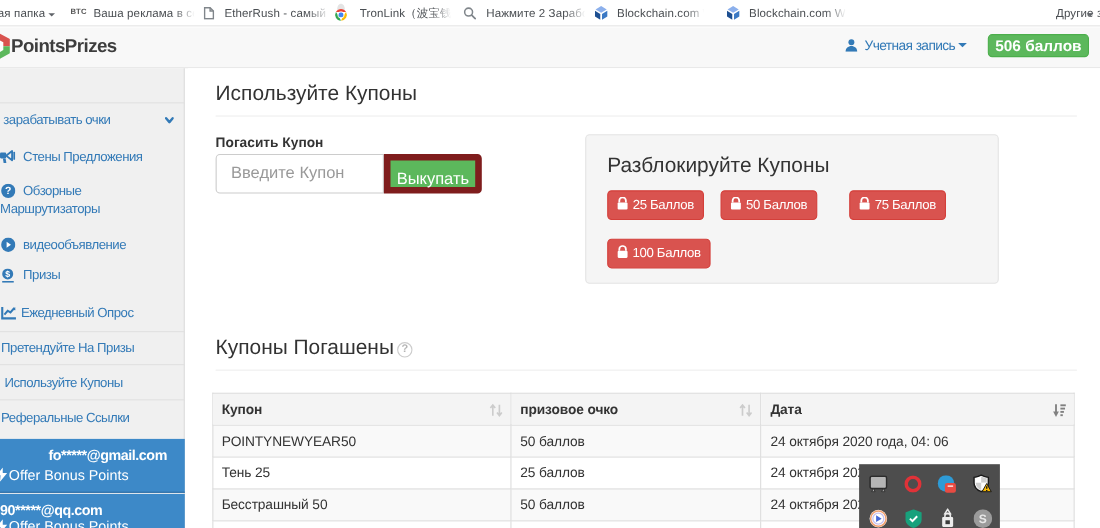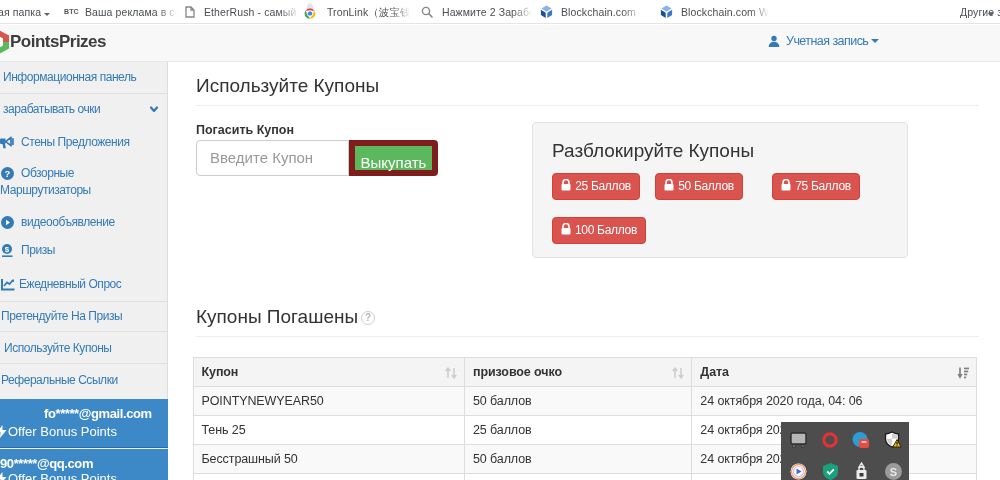--- a/index.html
+++ b/index.html
@@ -105,24 +105,24 @@
       <path d="M12 0L24 6.5v6.5H0V6.5z" fill="#d9534f"></path>
       <path d="M0 13h24v6.5L12 26 0 19.5z" fill="#5cb85c"></path>
       <path d="M12 6l6 3.5v7L12 20l-6-3.5v-7z" fill="#fff"></path>
     </svg>
     <span id="logo-text">PointsPrizes</span>
     <svg class="abs" style="left:768px; top:10px;" width="12" height="12" viewBox="0 0 12 12">
         <circle cx="6" cy="3.4" r="2.7" fill="#337ab7"></circle>
         <path d="M0.7 12c0-3.2 2.4-5.2 5.3-5.2s5.3 2 5.3 5.2z" fill="#337ab7"></path>
       </svg>
     <span id="account">Учетная запись <span class="caret-d" style="border-left-width:4px;border-right-width:4px;border-top-width:4px;border-top-color:#337ab7; vertical-align:2px;"></span></span>
+    <div id="btn-points">506 баллов</div>
   </div>
 
   <div id="sidebar">
-    <span class="sb" style="left:3px; top:8px;">Информационная панель</span>
     <div class="sep" style="top:30.5px;"></div>
     <span class="sb" style="left:3px; top:40px;">зарабатывать очки</span>
     <svg class="abs" style="left:150px; top:44px;" width="8" height="7" viewBox="0 0 8 7">
         <path d="M1 1.5l3 3.5 3-3.5" fill="none" stroke="#337ab7" stroke-width="2.2" stroke-linecap="round" stroke-linejoin="round"></path>
       </svg>
 
     <svg class="abs" style="left:0px; top:74px;" width="14" height="13" viewBox="0 0 14 13">
       <rect x="0" y="2.6" width="5.6" height="5.4" rx="1" fill="#337ab7"></rect>
       <path d="M5.8 5.3 L11 1.3 V9.7 L5.8 5.7 Z" fill="none" stroke="#337ab7" stroke-width="1.7" stroke-linejoin="round"></path>
       <rect x="12.1" y="1.9" width="1.7" height="7.4" rx="0.8" fill="#337ab7"></rect>

